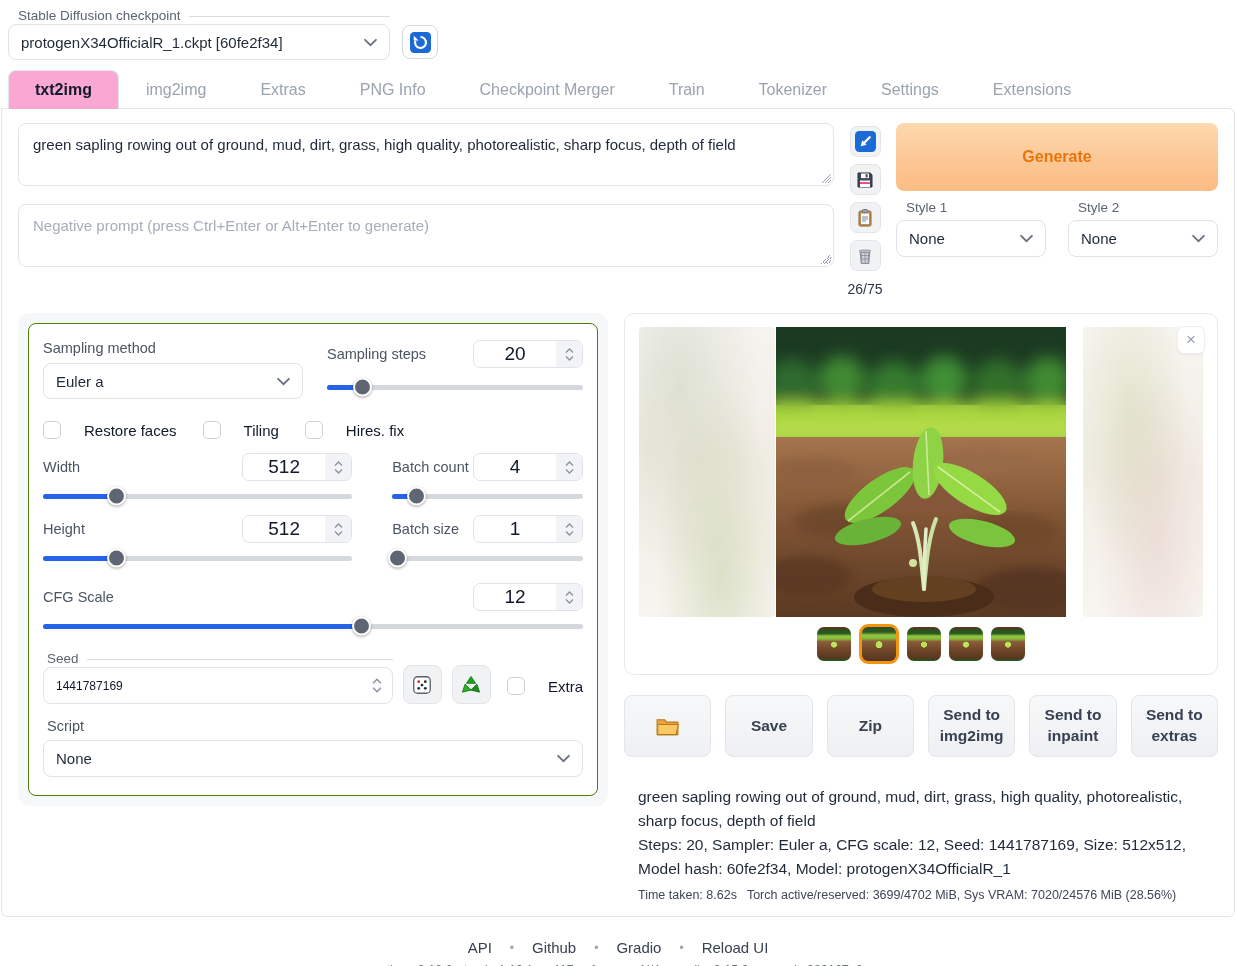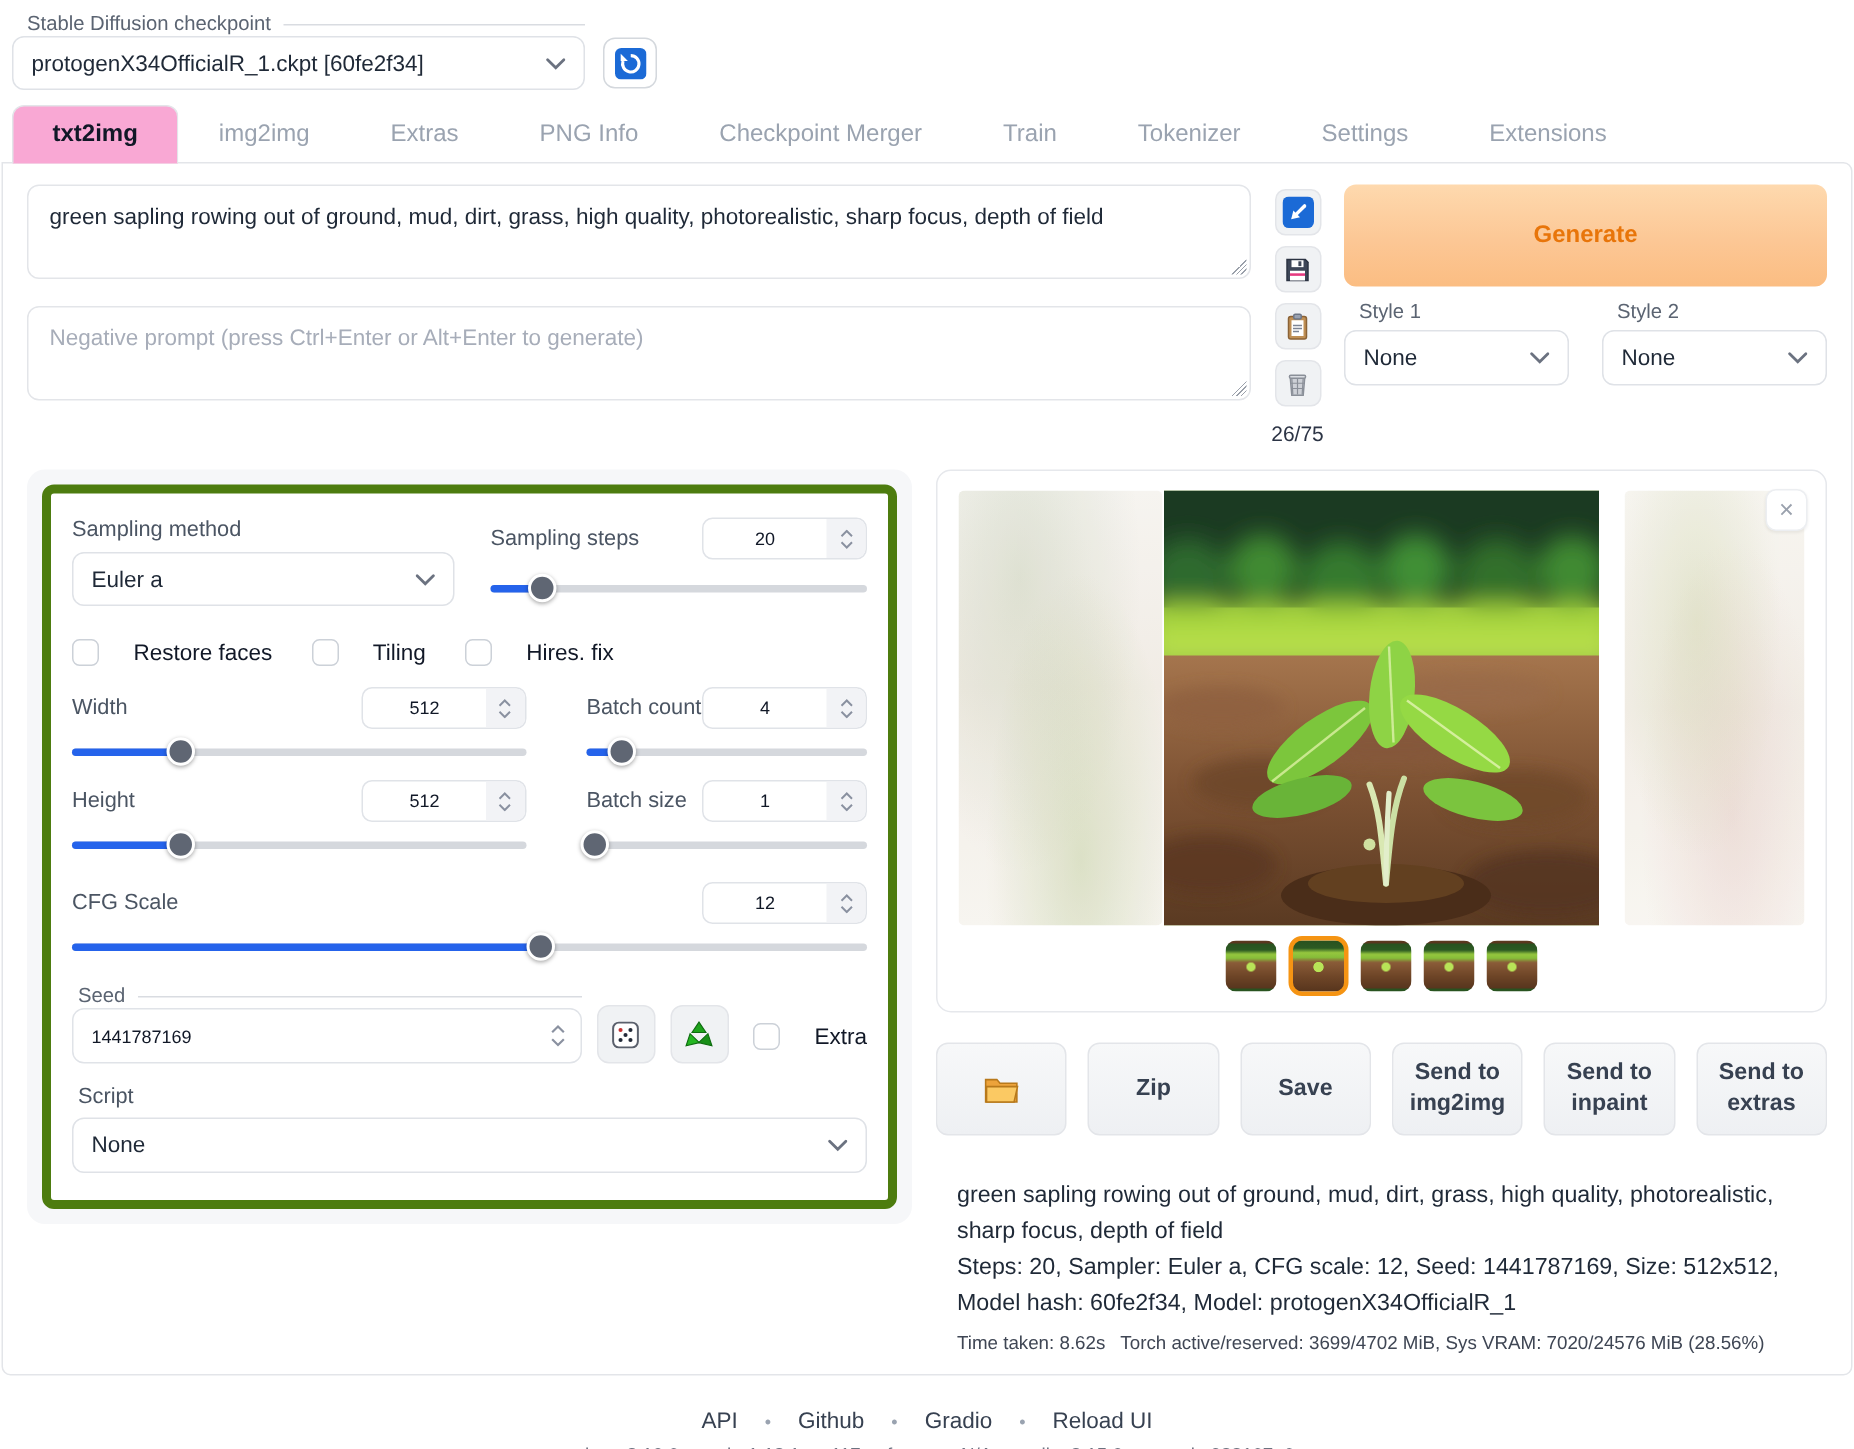--- a/index.html
+++ b/index.html
@@ -59,31 +59,31 @@
     background: linear-gradient(180deg, #fed9ae 0%, #fcc795 55%, #fbbd82 100%);
     color:#e8750a; font-weight:bold; font-size:16px; font-family:"Liberation Sans",sans-serif;
   }
   .styles-row { display:flex; gap:22px; margin-top:9px; }
   .style-box { flex:1; }
   .style-label { font-size:13.5px; color:#5b6472; padding-left:10px; margin-bottom:5px; }
   .style-box .dropdown { height:37px; }
   
   .content-row { display:flex; gap:16px; padding:12px 16px 0; align-items:flex-start; }
   .settings-panel { width:590px; background:#f6f7f9; border-radius:12px; padding:10px; }
-  .settings-card { background:#fff; border:6px solid #4d7c0f; border-radius:8px; padding:16px 14px 18px; }
+  .settings-card { background:#fff; border:1px solid #4d7c0f; border-radius:8px; padding:16px 14px 18px; }
   .row { display:flex; gap:24px; }
   .col { display:flex; flex-direction:column; }
   .ctl-label { font-size:14.5px; color:#4b5563; }
   .ctl-head { display:flex; align-items:center; justify-content:space-between; margin-bottom:6px; }
   .num-input {
     width:110px; height:28px; border:1px solid #e0e3e8; border-radius:7px; background:#fff;
     display:flex; align-items:stretch; overflow:hidden;
   }
   .num-input input {
-    flex:1; border:none; outline:none; text-align:center; font-size:12px; color:#111827; width:60px;
+    flex:1; border:none; outline:none; text-align:center; font-size:19px; color:#111827; width:60px;
     font-family:"Liberation Sans",sans-serif; background:transparent;
   }
   .spinner { width:26px; background:#f2f3f6; display:flex; flex-direction:column; align-items:center; justify-content:center; gap:1px; cursor:pointer; color:#8a91a0; }
   .spinner svg { display:block; }
   .slider { position:relative; height:18px; display:flex; align-items:center; margin-top:4px; }
   .slider .track { width:100%; height:5px; background:#d5d8dd; border-radius:3px; position:relative; }
   .slider .fill { height:5px; background:#2563eb; border-radius:3px; position:relative; }
   .slider .thumb {
     position:absolute; right:-9px; top:50%; transform:translateY(-50%);
     width:19px; height:19px; border-radius:50%; background:#5f6673; border:2.5px solid #fff;
@@ -565,22 +565,22 @@
         </div>
       </div>
 
       <div class="out-buttons">
         <button class="out-btn">
           <svg width="25" height="21" viewBox="0 0 24 20">
               <path d="M2 3.5h7.2l2 2.3H22v12H2z" fill="#eda33b" stroke="#b8791b"></path>
               <path d="M2.6 8h19.8l-2.2 9.8H2.6z" fill="#fbc963" stroke="#b8791b"></path>
             </svg>
         </button>
+        <button class="out-btn">Save</button>
         <button class="out-btn">Zip</button>
-        <button class="out-btn">Save</button>
         <button class="out-btn">Send to img2img</button>
         <button class="out-btn">Send to inpaint</button>
         <button class="out-btn">Send to extras</button>
       </div>
 
       <div class="info-block">
         <div class="info-prompt">green sapling rowing out of ground, mud, dirt, grass, high quality, photorealistic, sharp focus, depth of field</div>
         <div class="info-params">Steps: 20, Sampler: Euler a, CFG scale: 12, Seed: 1441787169, Size: 512x512, Model hash: 60fe2f34, Model: protogenX34OfficialR_1</div>
         <div class="info-perf">
           <span>Time taken: 8.62s</span><span class="sep"></span><span>Torch active/reserved: 3699/4702 MiB, Sys VRAM: 7020/24576 MiB (28.56%)</span>

